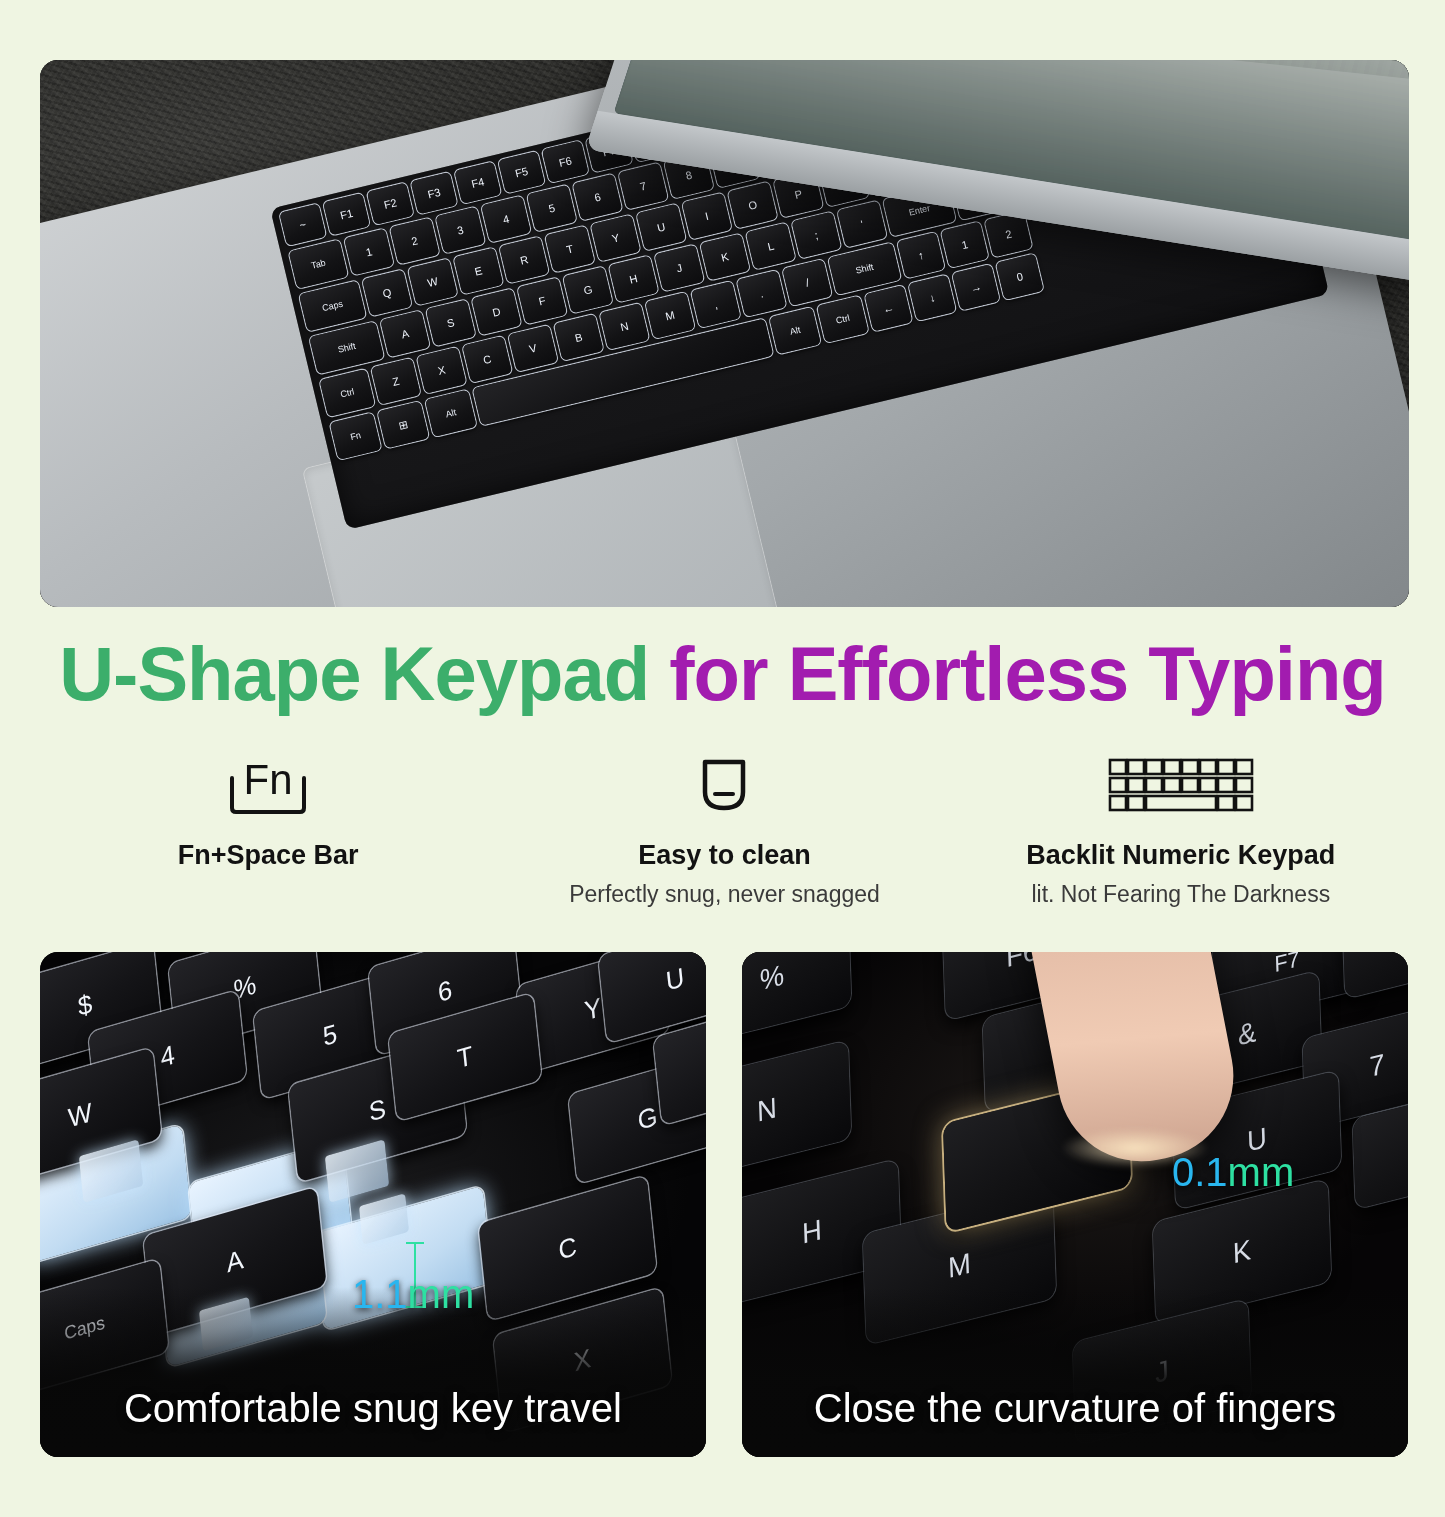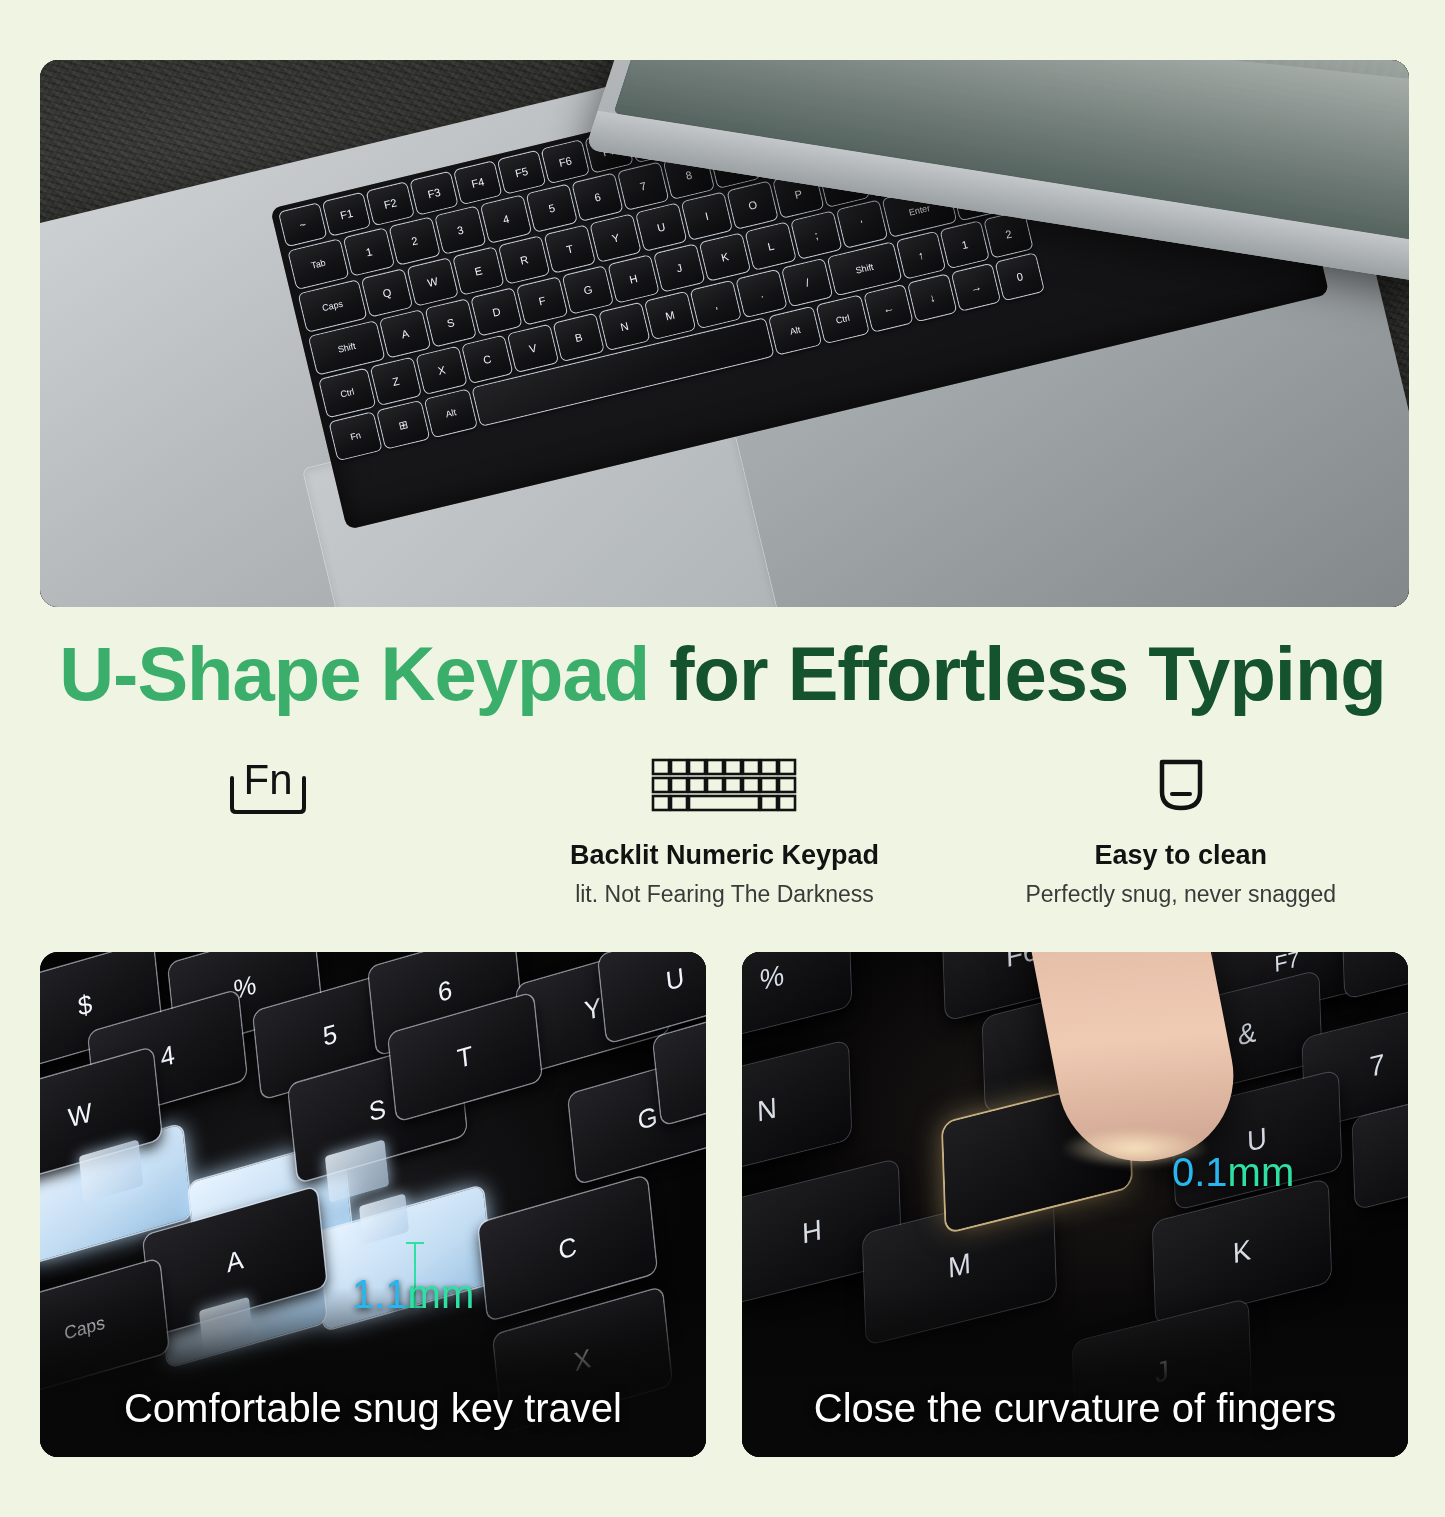--- a/index.html
+++ b/index.html
@@ -183,21 +183,21 @@
     right: 0;
     top: 636px;
     text-align: center;
     font-size: 76px;
     font-weight: bold;
     letter-spacing: -1px;
     white-space: nowrap;
     line-height: 1;
   }
   .headline .hl-green { color: #3cae6b; }
-  .headline .hl-black { color: #14532d; }
+  .headline .hl-black { color: #a21caf; }
 
   
   .features {
     position: absolute;
     left: 40px;
     top: 752px;
     width: 1369px;
     display: flex;
   }
   .feature {
@@ -496,20 +496,32 @@
 
   <div class="features">
 
     <div class="feature">
       <div class="feat-icon">
         <svg width="112" height="66" viewBox="0 0 112 66" aria-hidden="true">
           <text x="56" y="42" text-anchor="middle" font-family="Liberation Sans, sans-serif" font-size="42" fill="#121212">Fn</text>
           <path d="M20 26 L20 56 Q20 60 24 60 L88 60 Q92 60 92 56 L92 26" fill="none" stroke="#121212" stroke-width="4" stroke-linecap="round"></path>
         </svg>
       </div>
+      <div class="feat-title">Fn+Space Bar</div>
+    </div>
+
+    <div class="feature">
+      <div class="feat-icon">
+        <svg width="66" height="66" viewBox="0 0 66 66" aria-hidden="true">
+          <path d="M14 10 L52 10 L52 40 Q52 56 33 56 Q14 56 14 40 Z" fill="none" stroke="#121212" stroke-width="4.5" stroke-linejoin="round"></path>
+          <line x1="24" y1="42" x2="42" y2="42" stroke="#121212" stroke-width="4" stroke-linecap="round"></line>
+        </svg>
+      </div>
+      <div class="feat-title">Easy to clean</div>
+      <div class="feat-sub">Perfectly snug, never snagged</div>
     </div>
 
     <div class="feature">
       <div class="feat-icon">
         <svg width="150" height="62" viewBox="0 0 150 62" aria-hidden="true">
           <g fill="none" stroke="#121212" stroke-width="2.6">
             <rect x="4" y="4" width="16" height="14"></rect>
             <rect x="22" y="4" width="16" height="14"></rect>
             <rect x="40" y="4" width="16" height="14"></rect>
             <rect x="58" y="4" width="16" height="14"></rect>
@@ -530,31 +542,20 @@
             <rect x="4" y="40" width="16" height="14"></rect>
             <rect x="22" y="40" width="16" height="14"></rect>
             <rect x="40" y="40" width="70" height="14"></rect>
             <rect x="112" y="40" width="16" height="14"></rect>
             <rect x="130" y="40" width="16" height="14"></rect>
           </g>
         </svg>
       </div>
       <div class="feat-title">Backlit Numeric Keypad</div>
       <div class="feat-sub">lit. Not Fearing The Darkness</div>
-    </div>
-
-    <div class="feature">
-      <div class="feat-icon">
-        <svg width="66" height="66" viewBox="0 0 66 66" aria-hidden="true">
-          <path d="M14 10 L52 10 L52 40 Q52 56 33 56 Q14 56 14 40 Z" fill="none" stroke="#121212" stroke-width="4.5" stroke-linejoin="round"></path>
-          <line x1="24" y1="42" x2="42" y2="42" stroke="#121212" stroke-width="4" stroke-linecap="round"></line>
-        </svg>
-      </div>
-      <div class="feat-title">Easy to clean</div>
-      <div class="feat-sub">Perfectly snug, never snagged</div>
     </div>
   </div>
 
   <div class="bottom-row">
 
     <div class="photo-card">
       <div class="macro-bg"></div>
 
       <div class="mk lit" style="left:-20px;  top:196px; width:170px; height:92px;"></div>
       <div class="mk lit" style="left:150px;  top:210px; width:160px; height:90px;"></div>

